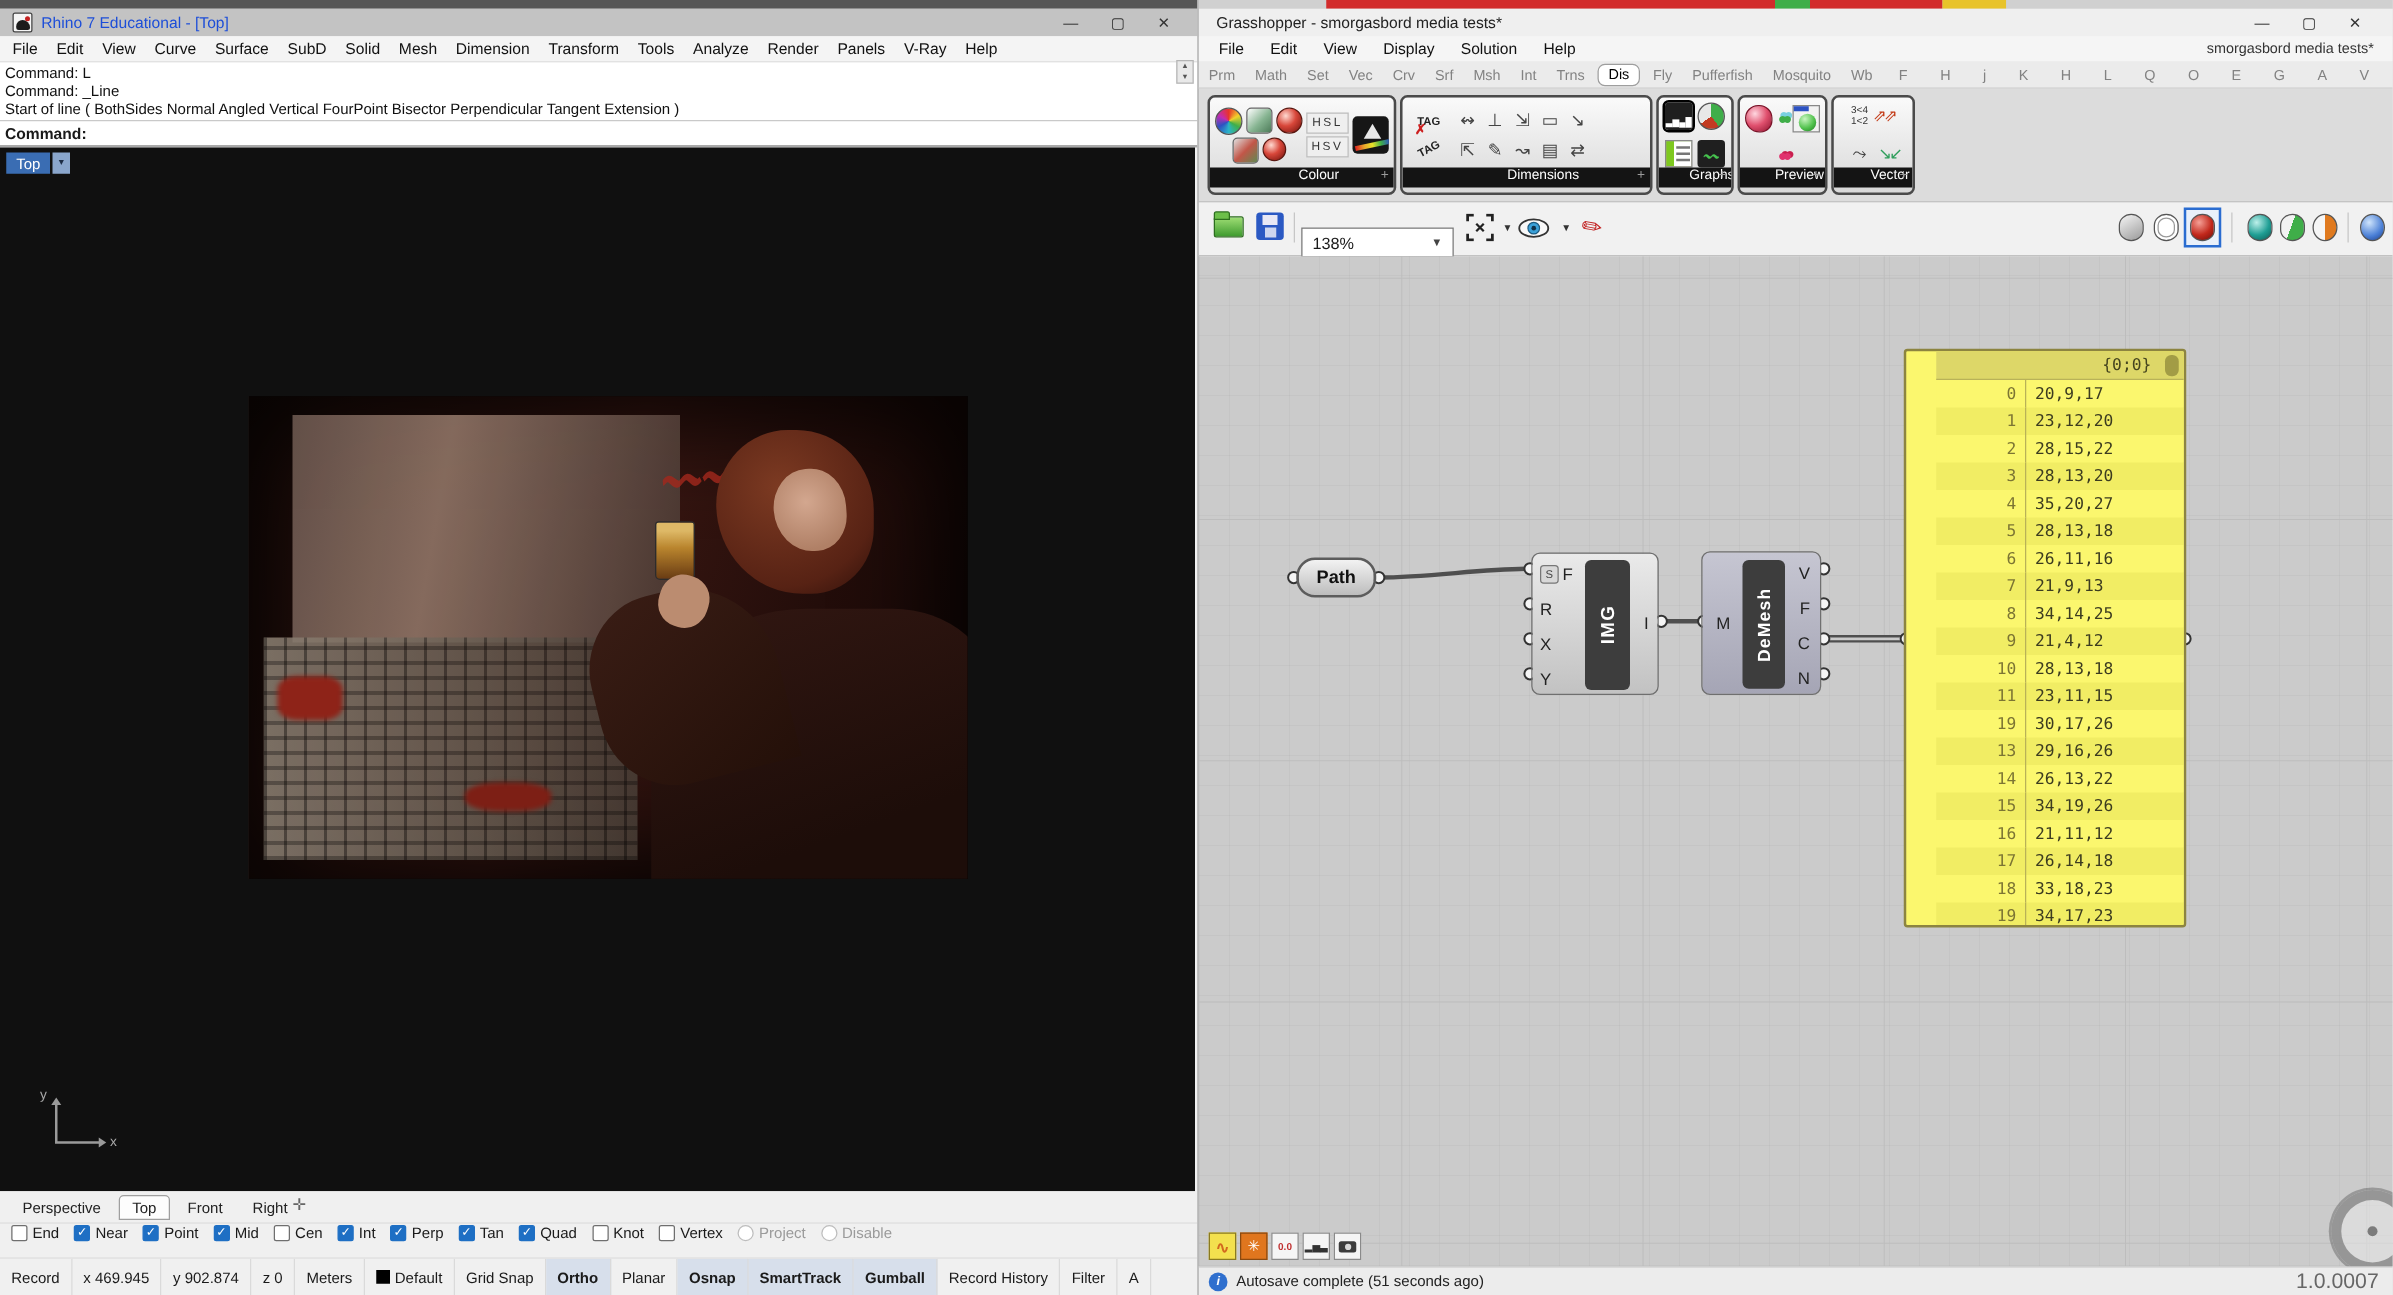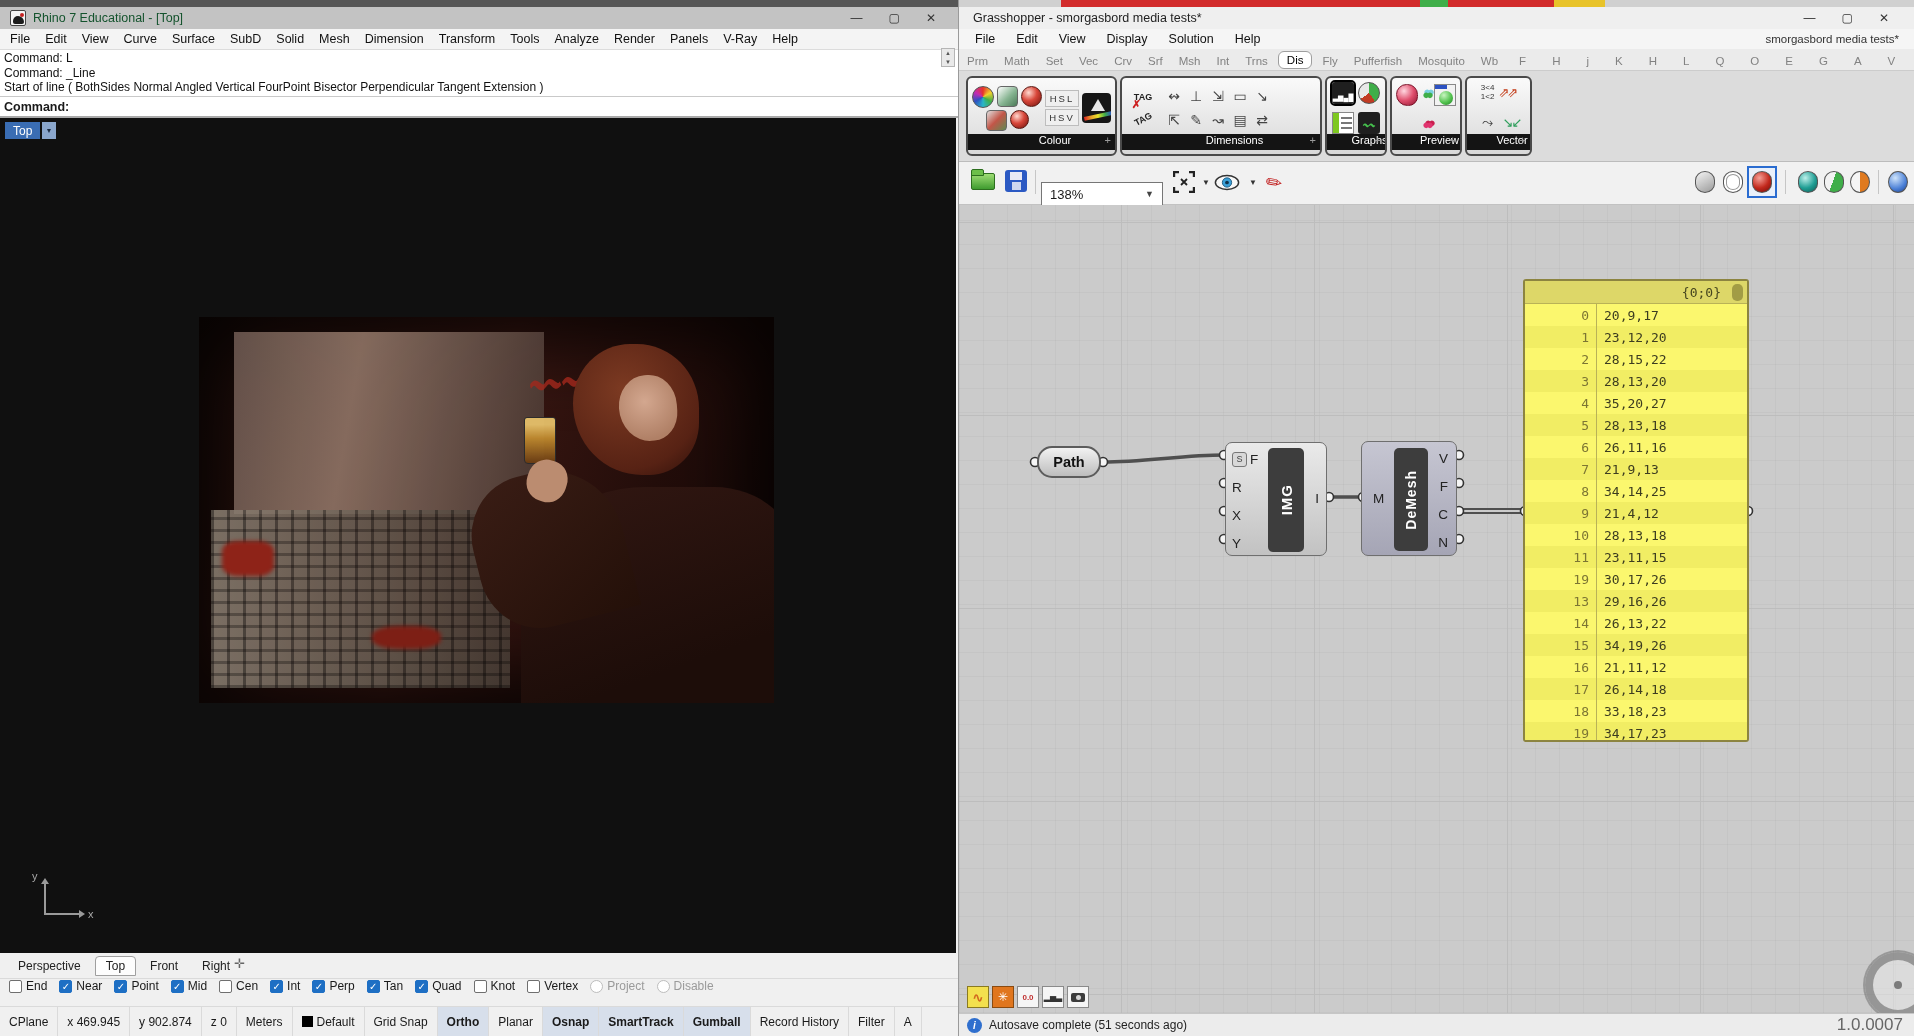--- a/index.html
+++ b/index.html
@@ -8,21 +8,21 @@
   #root { position:relative; width:1914px; height:1036px; overflow:hidden; }
   .abs { position:absolute; }
 
   
   #rhino-win { left:0; top:0; width:958px; height:1036px; background:#f0f0f0; }
   .r-topstrip { left:0; top:0; width:958px; height:7px; background:#565656; }
   .r-titlebar { left:0; top:7px; width:958px; height:22px; background:#c3c3c3; display:flex; align-items:center; padding:0 10px; gap:7px; }
   .rhino-logo { width:16px; height:16px; background:#f5f5f5; border:1px solid #444; border-radius:2px; position:relative; overflow:hidden; }
   .rhino-logo::before { content:""; position:absolute; left:2px; top:5px; width:11px; height:8px; background:#1c1c1c; border-radius:5px 6px 2px 2px; }
   .rhino-logo::after { content:""; position:absolute; right:1px; top:2px; width:4px; height:4px; background:#c42020; border-radius:50%; }
-  .r-title { font-size:12.5px; color:#14532d; }
+  .r-title { font-size:12.5px; color:#1d4ed8; }
   .win-btns { margin-left:auto; display:flex; gap:26px; align-items:center; padding-right:12px; color:#333; }
   .win-btn { font-size:12px; line-height:12px; cursor:default; }
   .r-menubar { left:0; top:29px; width:958px; height:21px; background:#f4f4f4; display:flex; align-items:center; gap:15px; padding:0 10px; border-bottom:1px solid #dcdcdc; }
   .r-menu-item { font-size:12.5px; color:#111; }
   .r-cmd { left:0; top:50px; width:958px; height:68px; background:#ffffff; border-bottom:2px solid #a9a9a9; }
   .cmd-hist { padding:1px 4px 0 4px; }
   .cmd-line { font-size:12px; line-height:14.5px; color:#111; white-space:nowrap; }
   .r-prompt-row { border-top:1px solid #c9c9c9; margin-top:1px; padding:3px 4px; font-size:12.5px; font-weight:bold; }
   .r-spinner { position:absolute; right:3px; top:48px; width:14px; height:19px; background:#e9e9e9; border:1px solid #b5b5b5; display:flex; flex-direction:column; align-items:center; justify-content:space-between; font-size:6px; color:#555; padding:1px 0; }
 
@@ -166,21 +166,21 @@
   .darkbar { position:absolute; background:#3d3d3d; border-radius:5px; display:flex; align-items:center; justify-content:center; }
   .vlabel { writing-mode:vertical-rl; transform:rotate(180deg); color:#fff; font-weight:bold; font-size:15px; letter-spacing:1px; }
   .param-col { position:absolute; left:0; top:2px; display:flex; flex-direction:column; }
   .param-row { height:28px; display:flex; align-items:center; gap:3px; padding-left:6px; font-size:13.5px; color:#222; }
   .pchip { display:none; }
   .pchip.haschip { display:flex; width:15px; height:15px; border:1px solid #777; border-radius:3px; background:#d8d8d8; align-items:center; justify-content:center; font-size:9px; color:#444; }
   .out-label { position:absolute; font-size:13.5px; color:#222; }
   .out-col { position:absolute; right:8px; top:2px; display:flex; flex-direction:column; }
   .out-row { height:28px; display:flex; align-items:center; justify-content:flex-end; font-size:13.5px; color:#222; }
 
-  .gh-panel { position:absolute; left:564px; top:74px; width:226px; height:463px; z-index:2; background:#fbf76e; border:2px solid #8c8440; border-radius:3px; overflow:hidden; font-family:"DejaVu Sans Mono", monospace; }
+  .gh-panel { position:absolute; left:564px; top:74px; width:226px; height:463px; z-index:2; background:#fbf76e; border:2px solid #8c8440; border-radius:3px; overflow:hidden; font-family:"DejaVu Sans Mono", monospace;padding-left:24px; }
   .panel-header { height:23px; background:#ddd768; border-bottom:1px solid #b9b257; display:flex; align-items:center; justify-content:flex-end; padding-right:26px; font-size:13px; color:#45451f; position:relative; }
   .panel-thumb { position:absolute; right:4px; top:3px; width:11px; height:17px; background:#a29c45; border-radius:5px; }
   .prow { height:22px; display:flex; align-items:center; font-size:13px; }
   .prow:nth-child(odd) { background:#fbf76e; }
   .prow:nth-child(even) { background:#f1ed64; }
   .pidx { width:72px; text-align:right; padding-right:7px; color:#7c7533; border-right:1px solid #b9b257; height:100%; display:flex; align-items:center; justify-content:flex-end; }
   .pval { padding-left:7px; color:#3c3c20; }
 
   .mini-icons { position:absolute; left:8px; top:781px; display:flex; gap:3px; z-index:2; }
   .mini { width:22px; height:22px; border:1px solid #8a8a8a; background:#f5f5f5; display:flex; align-items:center; justify-content:center; font-size:9px; overflow:hidden; }
@@ -352,21 +352,21 @@
         <span class="osnap-item dim">
           <span class="cb"></span>
           <span class="cb-label">Disable</span>
         </span>
       </div>
 
     <div class="abs r-status">
 
         <span class="st-cell">
 
-          <span>CPlane</span>
+          <span>Record</span>
         </span>
 
         <span class="st-cell">
 
           <span>x 469.945</span>
         </span>
 
         <span class="st-cell">
 
           <span>y 902.874</span>

